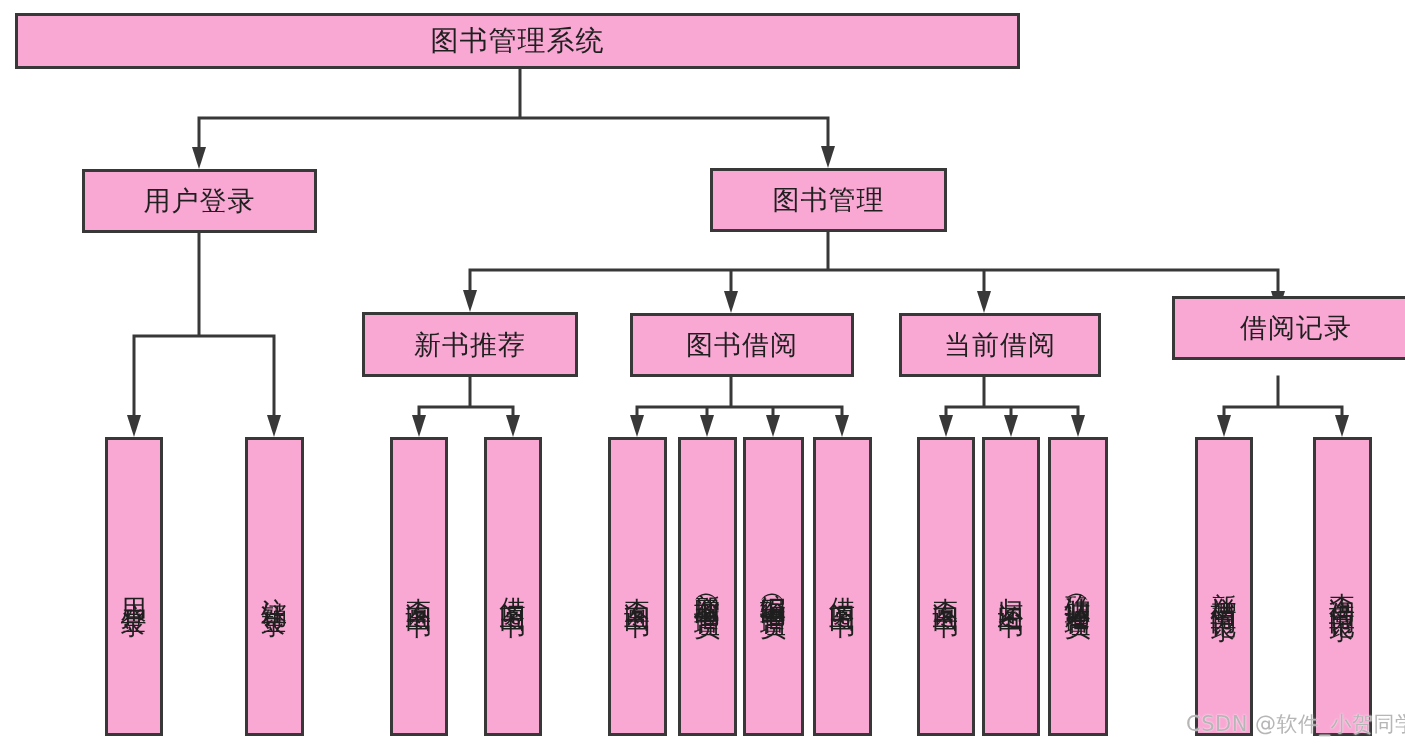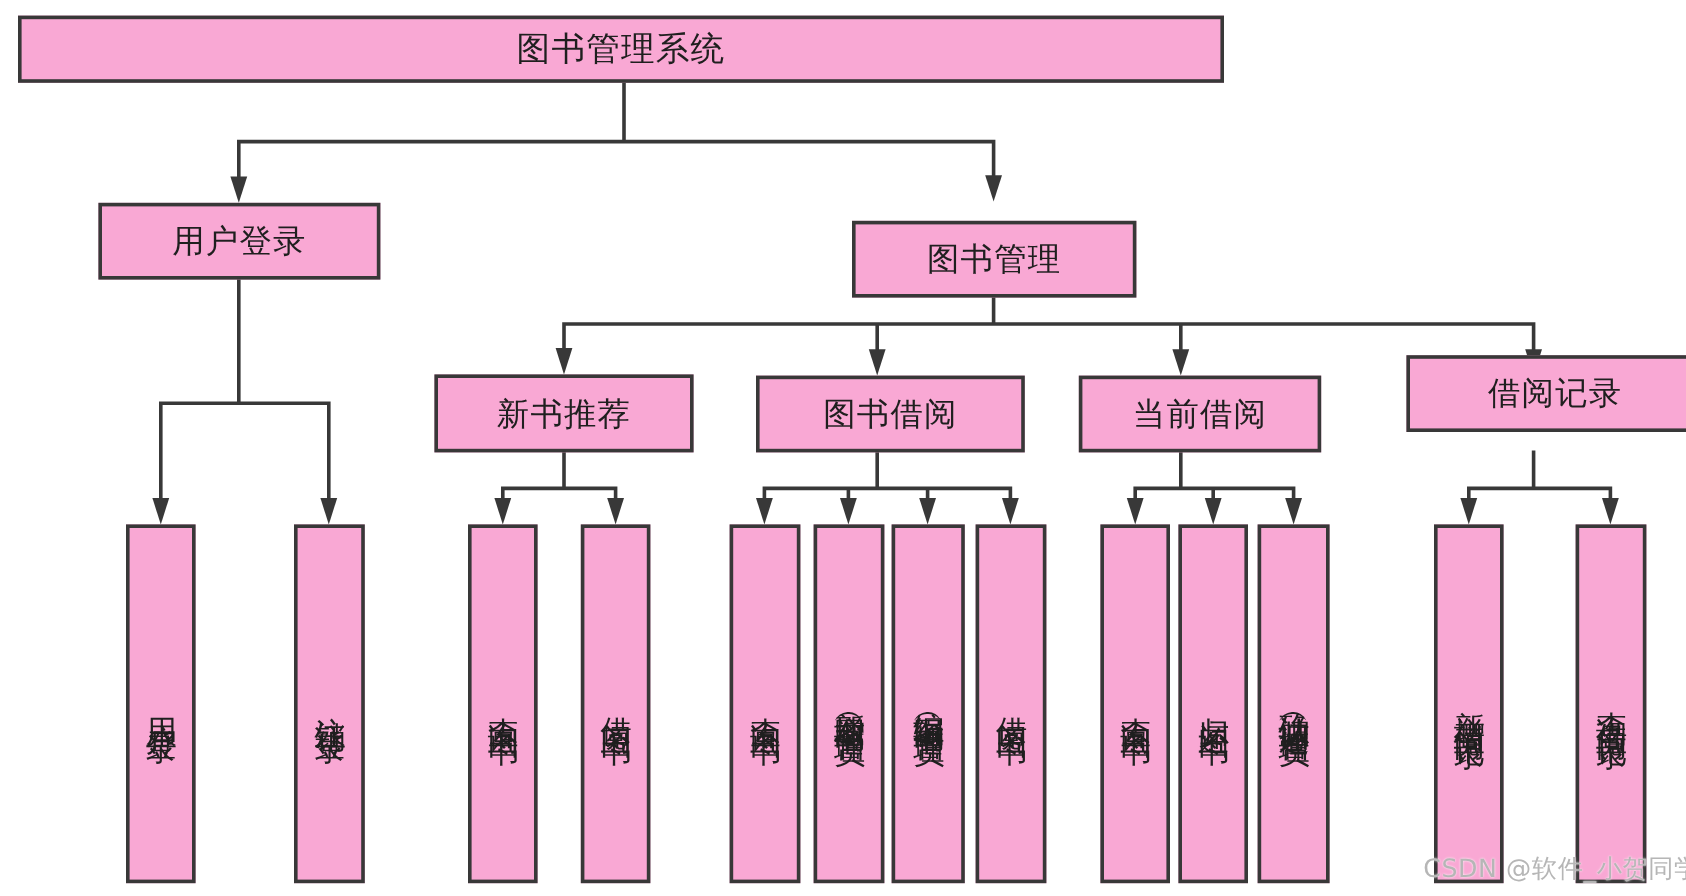--- a/index.html
+++ b/index.html
@@ -75,21 +75,21 @@
       <polygon points="1004,415 1018,415 1011,437"></polygon>
       <polygon points="1071,415 1085,415 1078,437"></polygon>
       <polygon points="1217,415 1231,415 1224,437"></polygon>
       <polygon points="1335,415 1349,415 1342,437"></polygon>
     </g>
   </svg>
 
   <div class="node h-node title-node" style="left:15px; top:13px; width:1005px; height:56px;">图书管理系统</div>
 
   <div class="node h-node" style="left:82px; top:169px; width:235px; height:64px;">用户登录</div>
-  <div class="node h-node" style="left:710px; top:184px; width:237px; height:64px;">图书管理</div>
+  <div class="node h-node" style="left:710px; top:168px; width:237px; height:64px;">图书管理</div>
 
   <div class="node h-node" style="left:362px; top:312px; width:216px; height:65px;">新书推荐</div>
   <div class="node h-node" style="left:630px; top:313px; width:224px; height:64px;">图书借阅</div>
   <div class="node h-node" style="left:883px; top:313px; width:202px; height:64px;margin-left:16px;">当前借阅</div>
   <div class="node h-node" style="left:1172px; top:296px; width:248px; height:64px;">借阅记录</div>
 
   <div class="node v-node" style="left:105px; top:437px; width:58px; height:299px;">用户登录</div>
   <div class="node v-node" style="left:245px; top:437px; width:59px; height:299px;">注销登录</div>
 
   <div class="node v-node" style="left:390px; top:437px; width:58px; height:299px;">查询图书</div>

